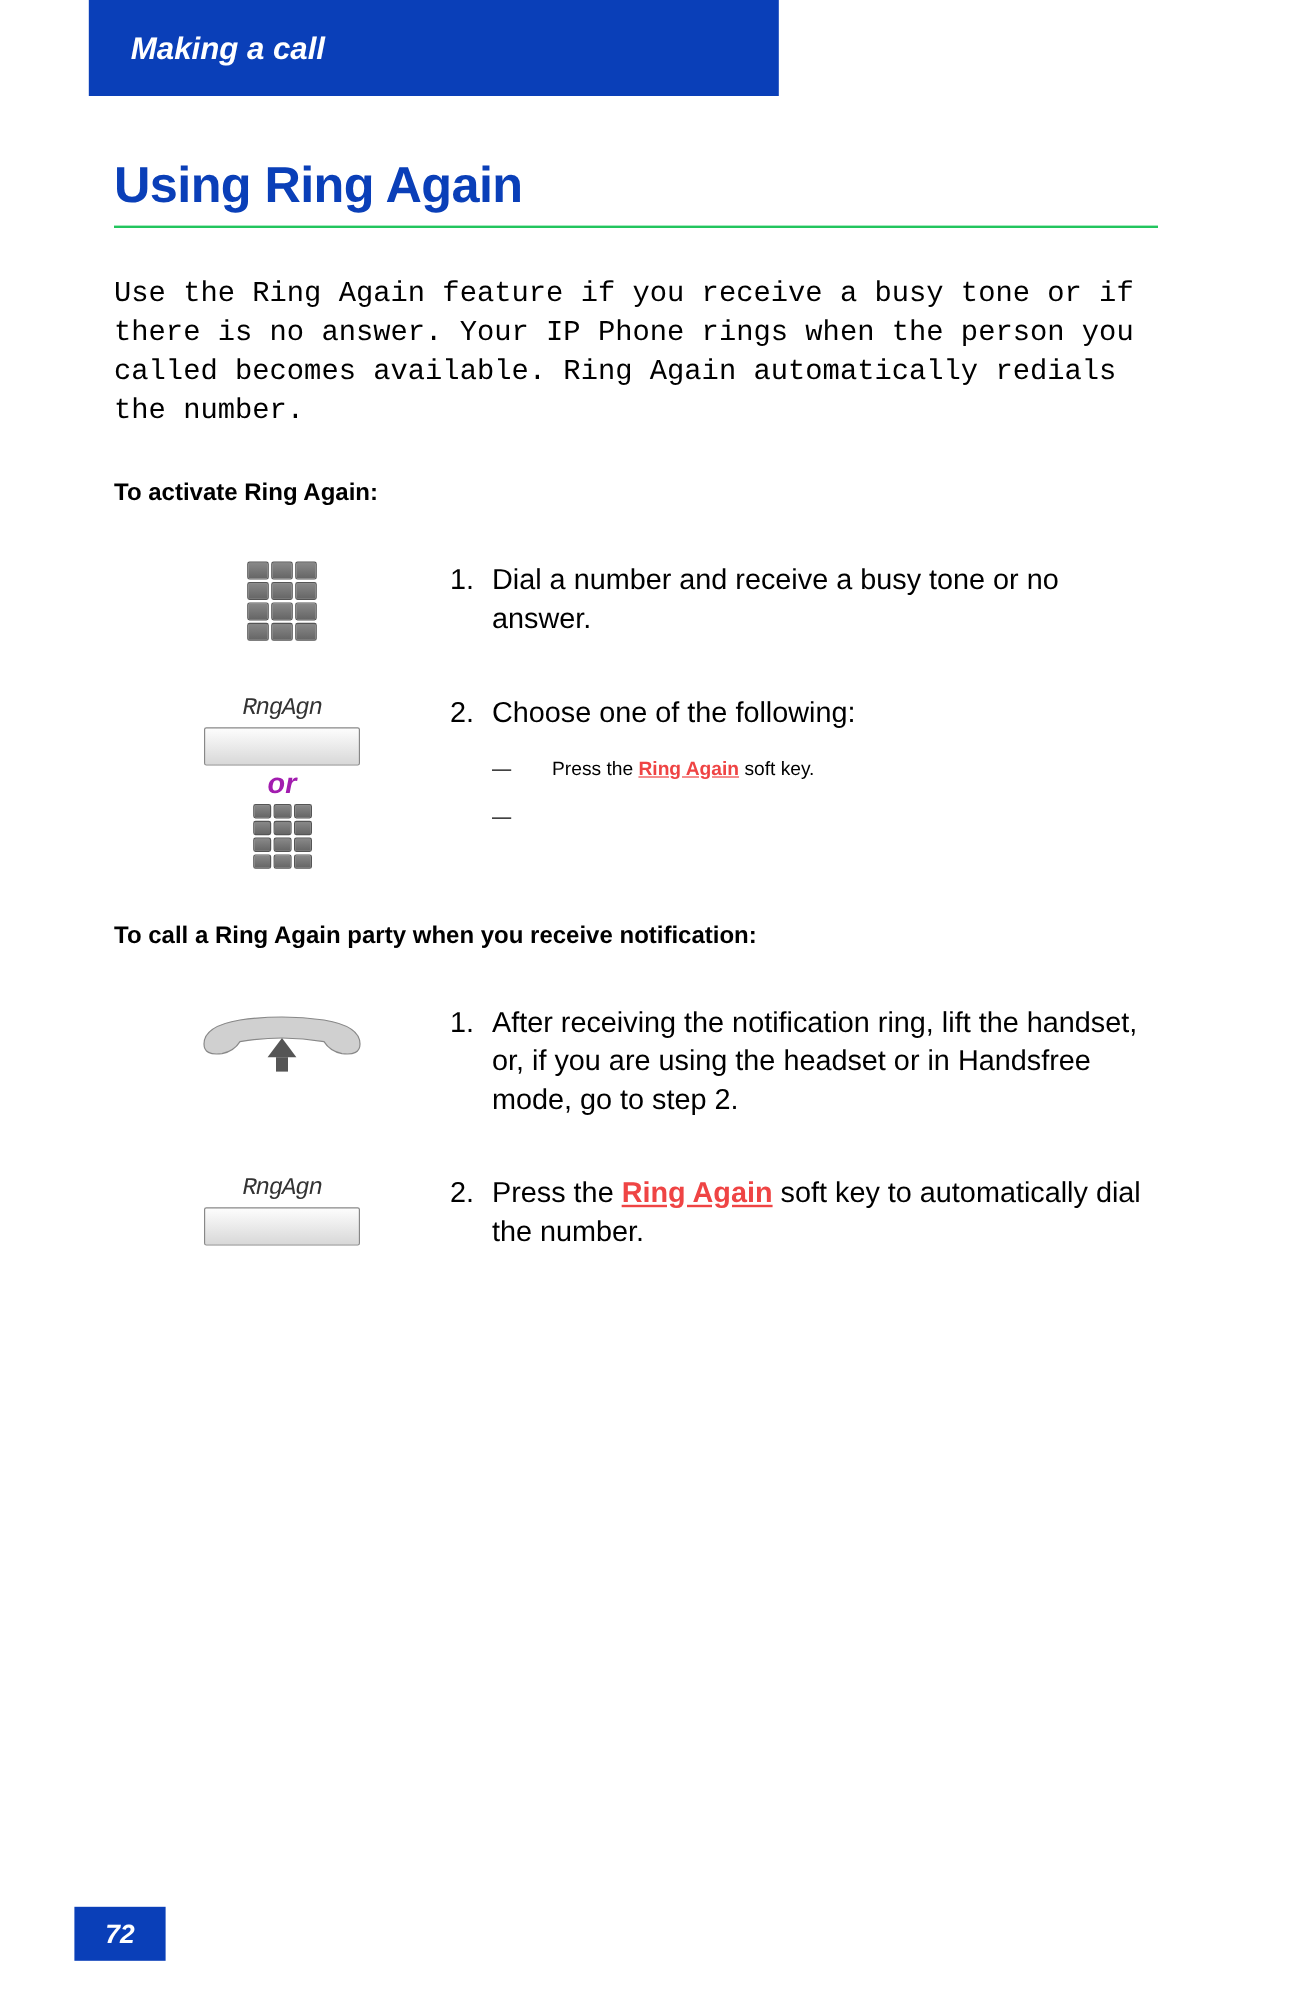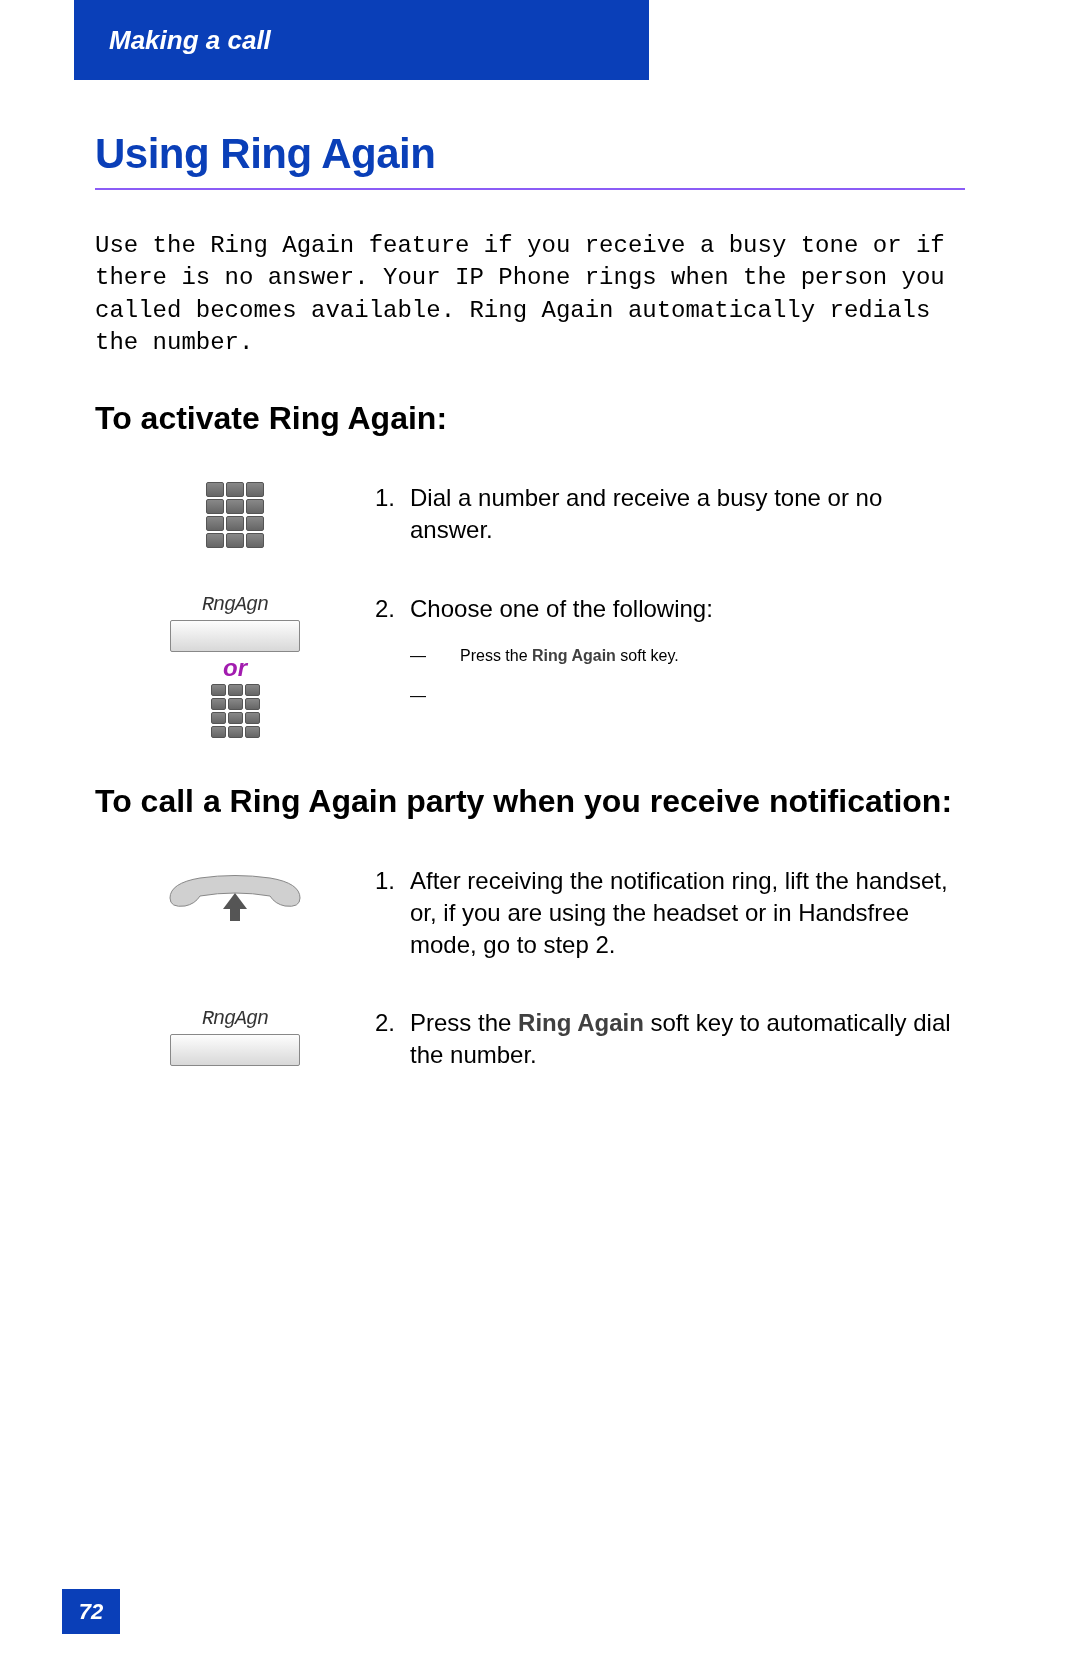--- a/index.html
+++ b/index.html
@@ -36,33 +36,33 @@
       left: 95px;
       top: 130px;
       width: 870px;
     }
     .main-title {
       color: #0a3fb8;
       font-size: 42px;
       font-weight: bold;
       font-family: Helvetica, Arial, sans-serif;
       letter-spacing: -0.5px;
-      border-bottom: 2px solid #8b5cf6;
+      border-bottom: 2px solid #22c55e;
       padding-bottom: 10px;
       margin-bottom: 40px;
     }
     .intro-text {
       font-size: 24px;
       line-height: 1.35;
       color: #000;
       margin-bottom: 40px;
       font-family: Liberation Mono, monospace;
     }
     .section-heading {
-      font-size: 32px;
+      font-size: 20px;
       font-weight: bold;
       color: #000;
       margin-bottom: 45px;
     }
     .step-row {
       display: flex;
       align-items: flex-start;
       margin-bottom: 45px;
     }
     .icon-col {
@@ -95,22 +95,23 @@
       padding-left: 35px;
     }
     .bullet-dash {
       width: 50px;
       flex-shrink: 0;
     }
     .bullet-content {
       flex: 1;
     }
     .highlight {
-      color: #404040;
-      font-weight: bold;
+      color: #ef4444;
+      font-weight: bold;
+      text-decoration: underline;
     }
     
     .keypad {
       display: grid;
       grid-template-columns: repeat(3, 18px);
       grid-template-rows: repeat(4, 15px);
       gap: 2px;
     }
     .keypad .key {
       background: linear-gradient(to bottom, #888, #666);
@@ -173,21 +174,21 @@
     .handset-arrow-stem {
       width: 10px;
       height: 12px;
       background: #555;
     }
     
     .page-number-block {
       position: absolute;
       left: 62px;
       bottom: 35px;
-      width: 58px;
+      width: 76px;
       height: 45px;
       background: #0a3fb8;
       display: flex;
       align-items: center;
       justify-content: center;
     }
     .page-number {
       color: #fff;
       font-weight: bold;
       font-size: 22px;

